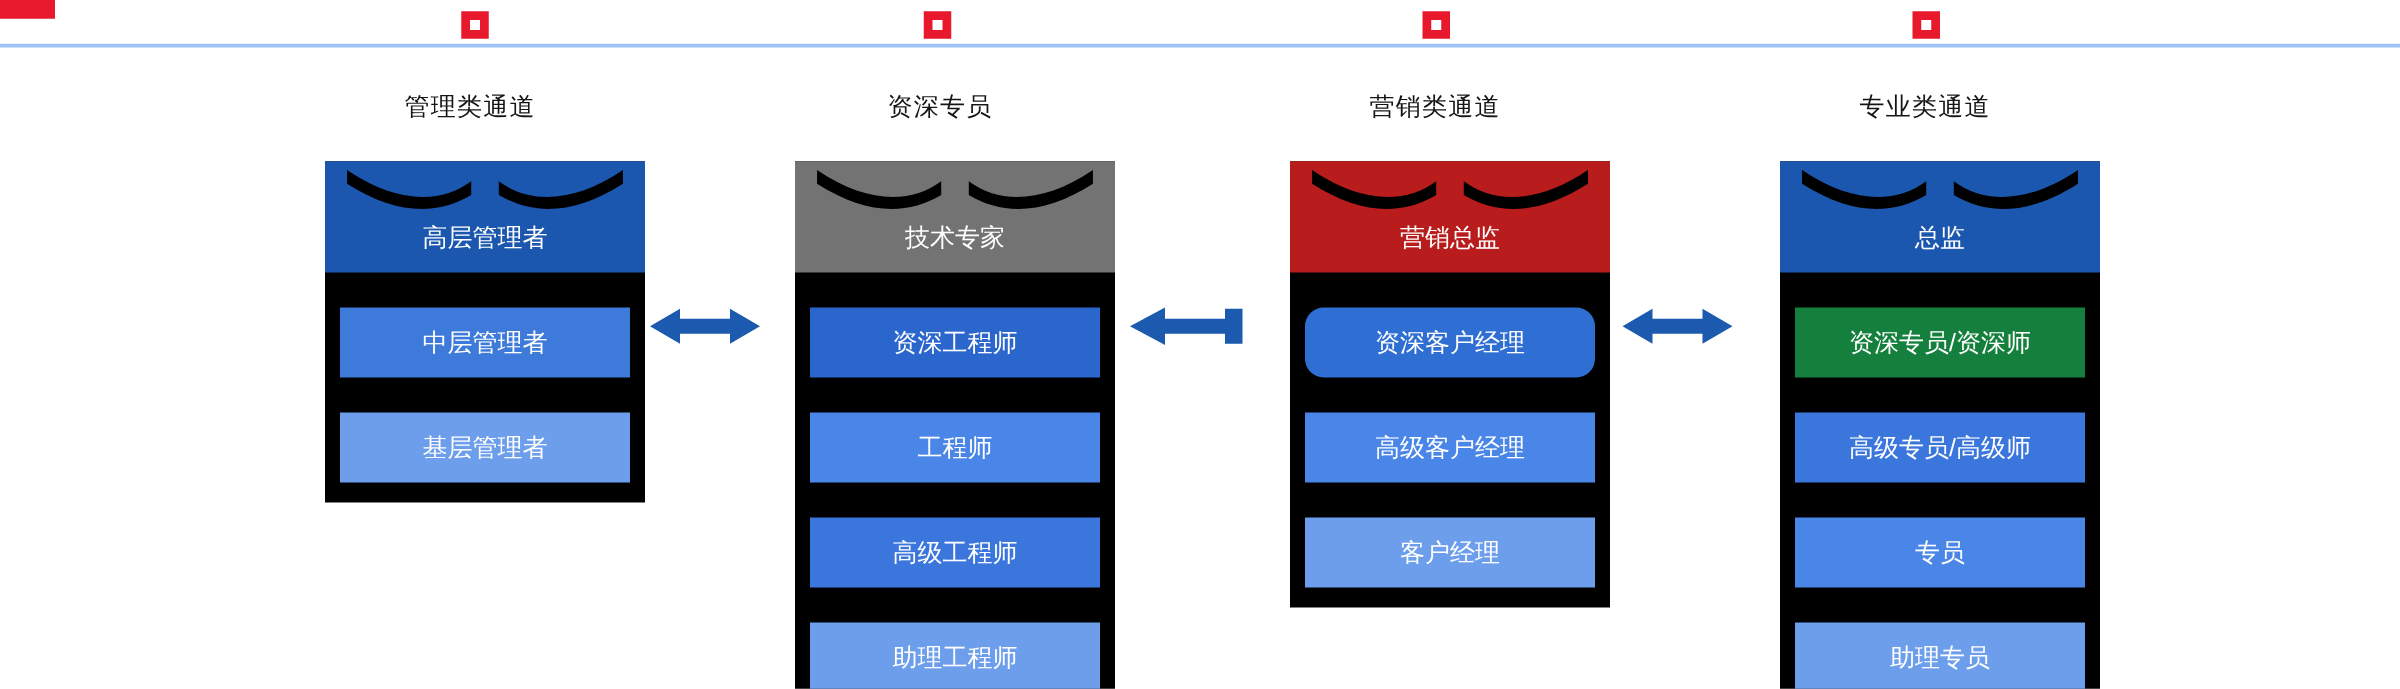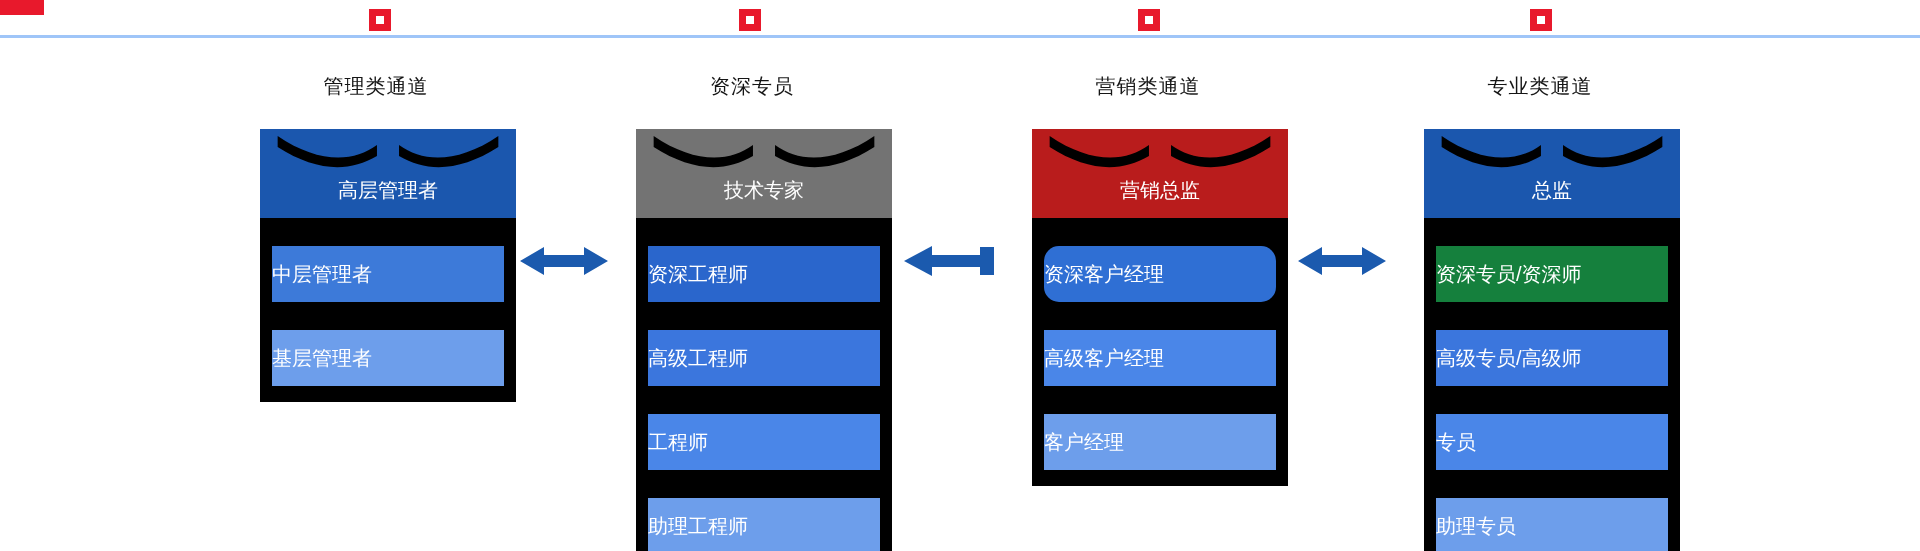--- a/index.html
+++ b/index.html
@@ -45,21 +45,21 @@
   }
   .banner .hdr{
     position:absolute;left:0;right:0;bottom:0;height:56px;
     display:flex;align-items:center;justify-content:center;
     color:#ffffff;font-size:20px;
   }
 
   .levels{display:flex;flex-direction:column;gap:28px;margin-top:28px;}
   .level{
     height:56px;
-    display:flex;align-items:center;justify-content:flex-start;
+    display:flex;align-items:center;justify-content:center;
     color:#ffffff;font-size:20px;
   }
 
   
   .arrow{position:absolute;}
   .a0{left:520px;top:245px;}
   .a1{left:904px;top:243px;}
   .a2{left:1298px;top:245px;}
   .arrow svg{display:block;}
 </style>
@@ -111,25 +111,25 @@
       <svg class="wings" viewBox="0 0 232 44" preserveAspectRatio="none">
         <path fill="#000000" d="M16,7 C52,34 84,34 106,16 L106,27 C80,44 50,42 16,18 Z"></path>
         <path fill="#000000" d="M216,7 C180,34 148,34 126,16 L126,27 C152,44 182,42 216,18 Z"></path>
       </svg>
       <div class="hdr">技术专家</div>
     </div>
     <div class="levels">
       <div class="level" style="background: rgb(42, 102, 204);">
           <span>资深工程师</span>
         </div>
+      <div class="level" style="background: rgb(74, 134, 232);">
+          <span>工程师</span>
+        </div>
       <div class="level" style="background: rgb(59, 118, 221);">
           <span>高级工程师</span>
-        </div>
-      <div class="level" style="background: rgb(74, 134, 232);">
-          <span>工程师</span>
         </div>
       <div class="level" style="background: rgb(109, 158, 235);">
           <span>助理工程师</span>
         </div>
     </div>
   </div>
 </div>
 
 <div class="channel c2">
   <div class="channel-title">营销类通道</div>

